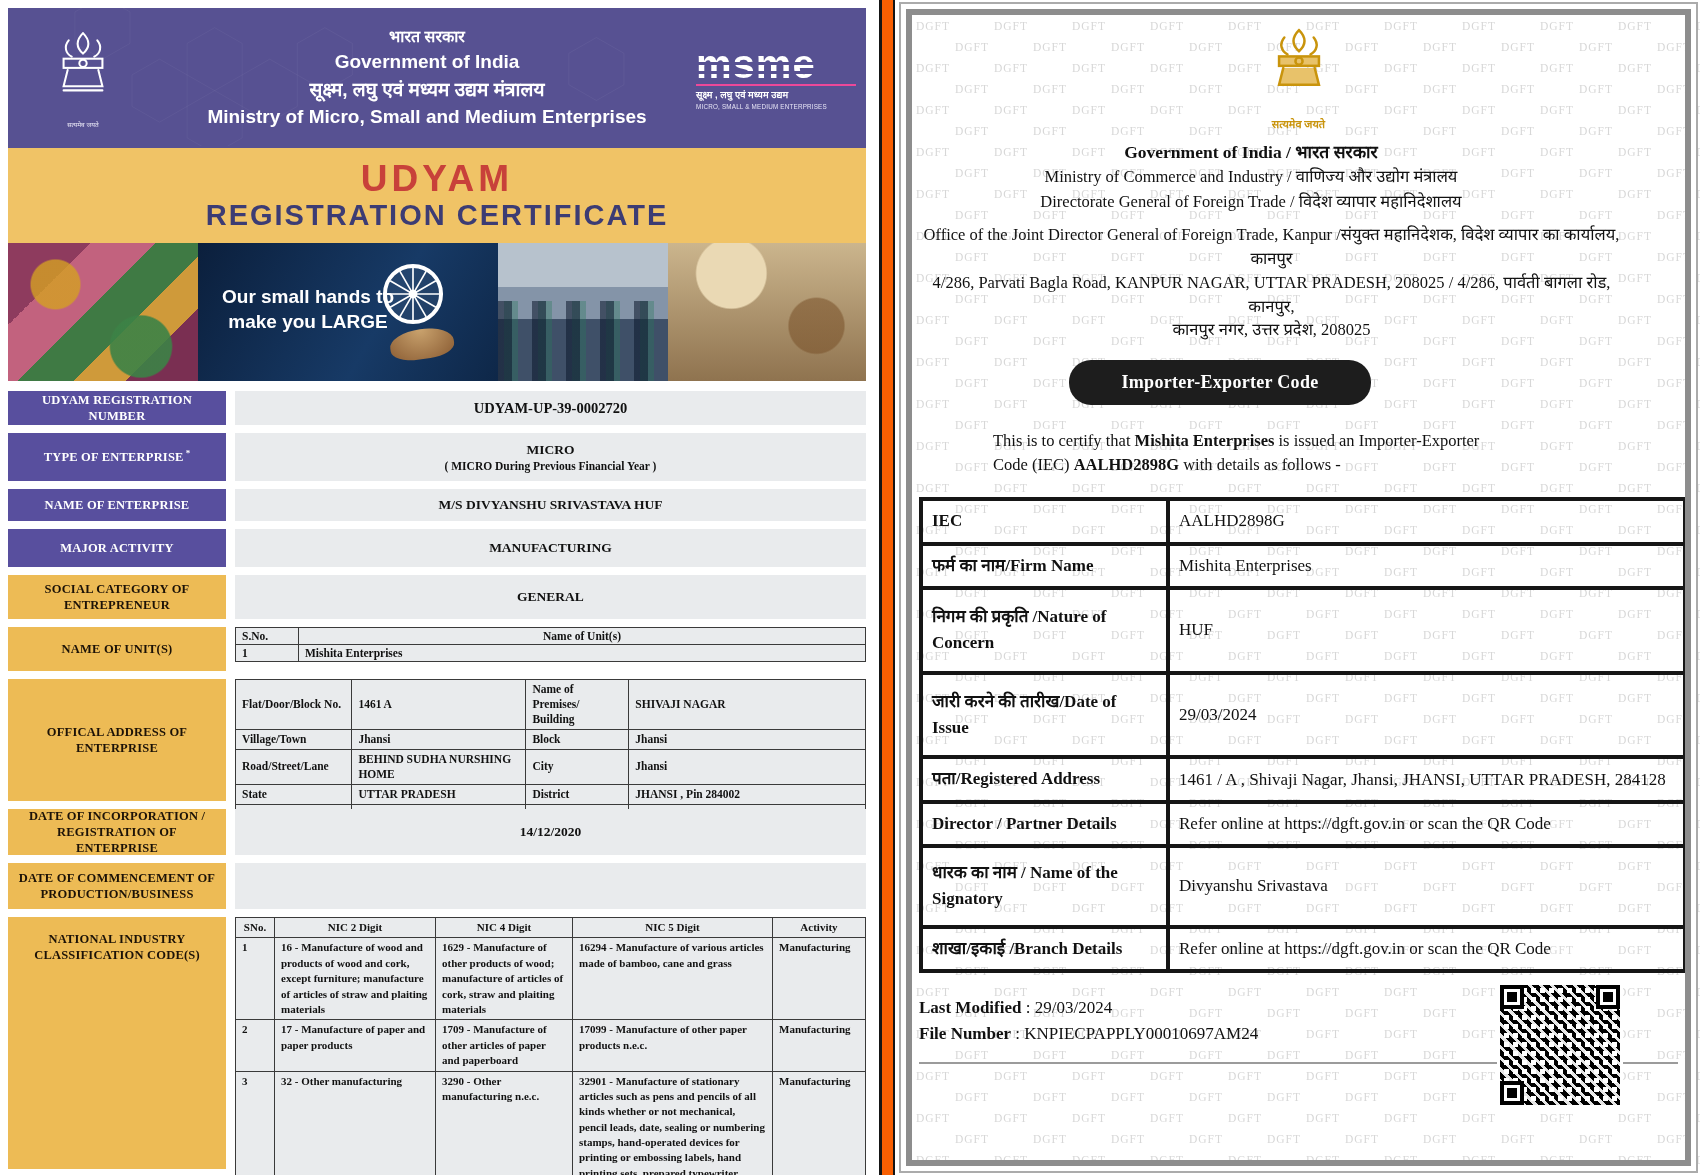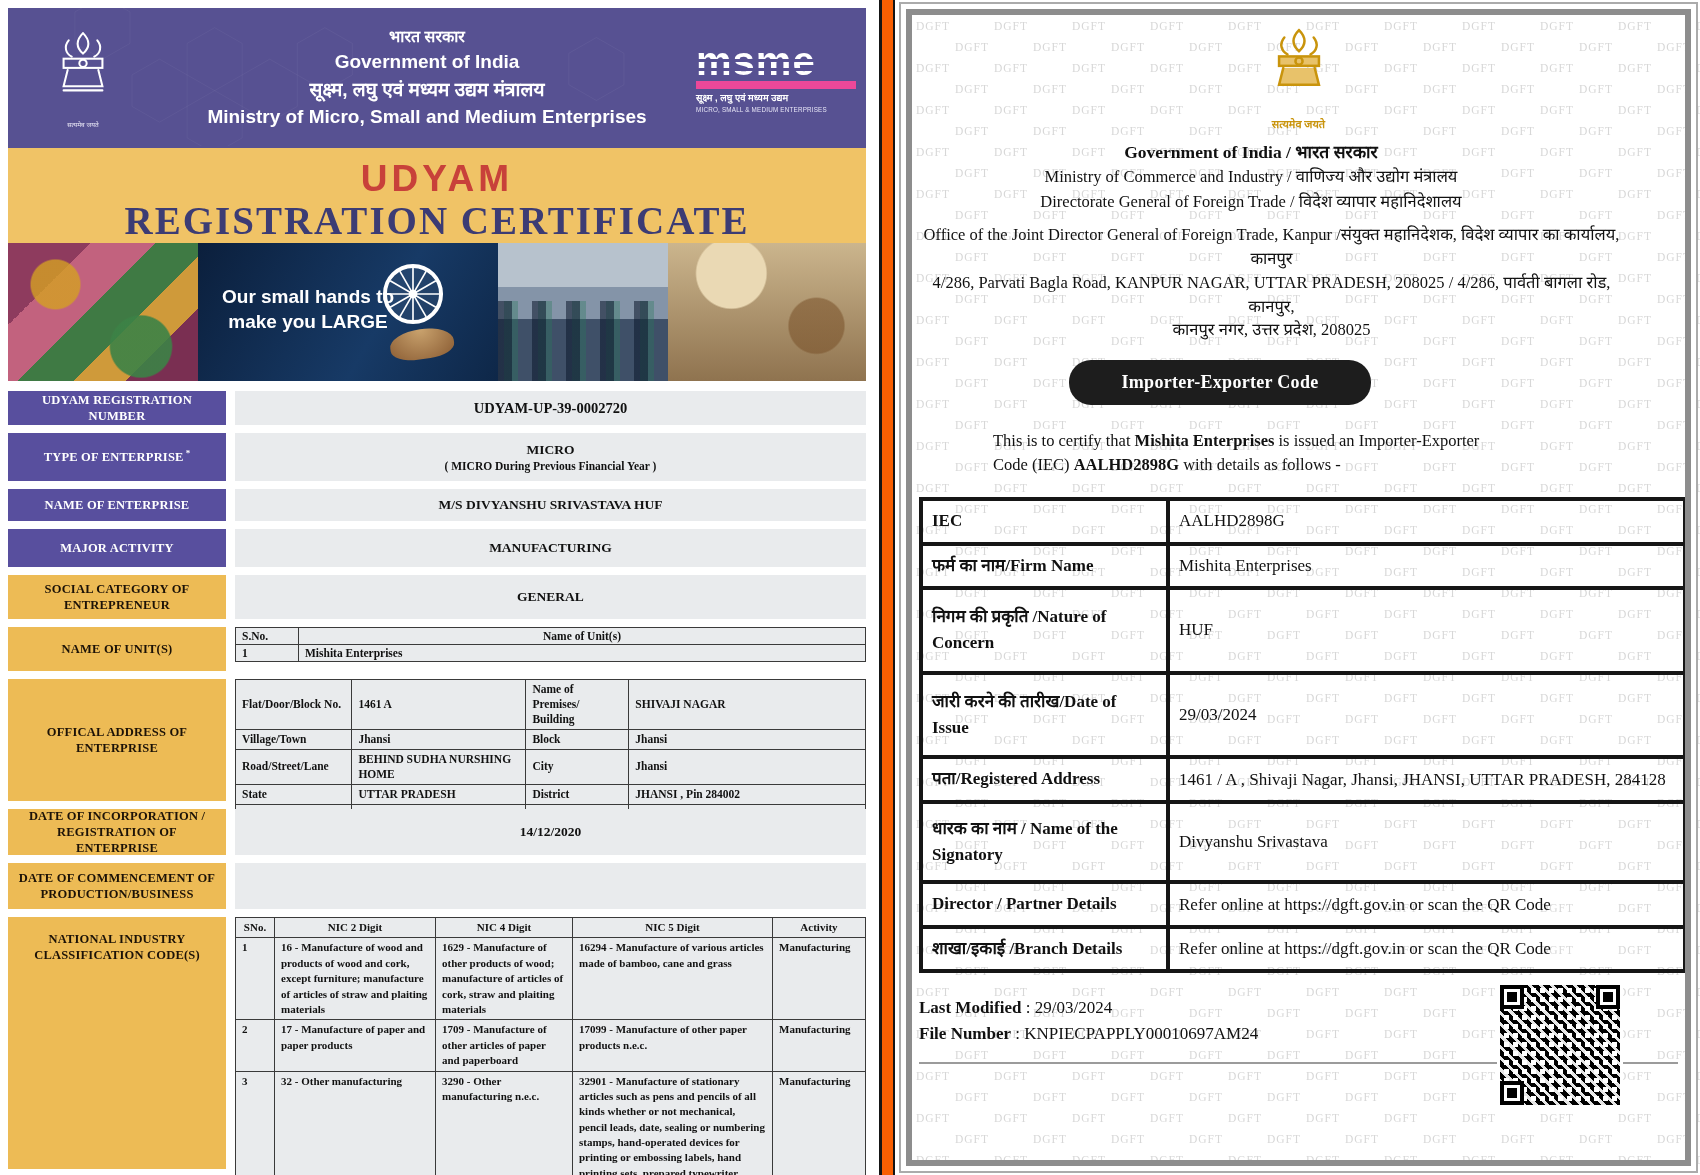--- a/index.html
+++ b/index.html
@@ -15,26 +15,26 @@
   .lp-emblem .motto{color:#e8e6f5;font-size:6.5px;font-family:"Liberation Sans",sans-serif;margin-top:1px;}
   .lp-head-text{flex:1;text-align:center;color:#fff;font-family:"Liberation Sans",sans-serif;font-weight:bold;line-height:1.45;position:relative;}
   .lp-head-text .h-hi1{font-size:16px;}
   .lp-head-text .h-en1{font-size:19px;}
   .lp-head-text .h-hi2{font-size:19px;}
   .lp-head-text .h-en2{font-size:19px;}
   .msme{flex:none;width:160px;color:#fff;font-family:"Liberation Sans",sans-serif;text-align:left;position:relative;padding-right:10px;}
   .msme .logo{font-size:40px;font-weight:800;letter-spacing:1px;line-height:.85;
       background:repeating-linear-gradient(180deg,#fff 0 6px,rgba(255,255,255,0) 6px 9px);
       -webkit-background-clip:text;background-clip:text;color:transparent;}
-  .msme .sub-hi{font-size:9.5px;border-top:8px solid #ec4899;margin-top:3px;padding-top:2px;font-weight:bold;}
+  .msme .sub-hi{font-size:9.5px;border-top:2px solid #ec4899;margin-top:3px;padding-top:2px;font-weight:bold;}
   .msme .sub-en{font-size:6.3px;letter-spacing:.2px;margin-top:2px;color:#e7e5f6;}
 
   .lp-band{height:95px;background:#f0c366;text-align:center;padding-top:12px;box-sizing:border-box;}
   .lp-band .t1{font-family:"Liberation Sans",sans-serif;font-weight:800;font-size:37px;color:#c8413a;letter-spacing:4px;line-height:1.05;}
-  .lp-band .t2{font-family:Liberation Serif, serif;font-weight:800;font-size:39px;color:#3c3c74;letter-spacing:2px;line-height:1.15;}
+  .lp-band .t2{font-family:Liberation Sans, sans-serif;font-weight:800;font-size:29px;color:#3c3c74;letter-spacing:2px;line-height:1.15;}
 
   .lp-hero{height:138px;display:flex;position:relative;overflow:hidden;}
   .seg{height:100%;position:relative;}
   .seg1{width:190px;background:
       radial-gradient(circle at 25% 30%,rgba(212,160,35,.8) 0 14%,rgba(0,0,0,0) 15%),
       radial-gradient(circle at 70% 75%,rgba(60,130,70,.9) 0 18%,rgba(0,0,0,0) 19%),
       linear-gradient(135deg,#8e3b5e 0 25%,#c2627e 25% 45%,#3f7a44 45% 62%,#cf9a3a 62% 78%,#7a2f52 78%);}
   .seg2{width:300px;background:linear-gradient(120deg,#0b1f3c,#173a66 60%,#0e2748);color:#fff;}
   .seg2 .tagline{position:absolute;left:24px;top:42px;font-family:"Liberation Sans",sans-serif;font-weight:bold;font-size:19px;line-height:1.3;text-align:center;}
   .seg2 .wheel{position:absolute;right:52px;top:18px;}
@@ -421,26 +421,26 @@
         </tr>
         <tr>
           <td class="dl" style="padding-top:14px;padding-bottom:14px">जारी करने की तारीख/Date of Issue</td>
           <td class="dv">29/03/2024</td>
         </tr>
         <tr>
           <td class="dl">पता/Registered Address</td>
           <td class="dv">1461 / A , Shivaji Nagar, Jhansi, JHANSI, UTTAR PRADESH, 284128</td>
         </tr>
         <tr>
+          <td class="dl">Director / Partner Details</td>
+          <td class="dv">Refer online at https://dgft.gov.in or scan the QR Code</td>
+        </tr>
+        <tr>
           <td class="dl" style="padding-top:12px;padding-bottom:12px">धारक का नाम / Name of the Signatory</td>
           <td class="dv">Divyanshu Srivastava</td>
-        </tr>
-        <tr>
-          <td class="dl">Director / Partner Details</td>
-          <td class="dv">Refer online at https://dgft.gov.in or scan the QR Code</td>
         </tr>
         <tr>
           <td class="dl">शाखा/इकाई /Branch Details</td>
           <td class="dv">Refer online at https://dgft.gov.in or scan the QR Code</td>
         </tr>
       </tbody>
         </table>
 
       <div class="meta">
         <div><b>Last Modified</b><span> : </span><span>29/03/2024</span></div>

